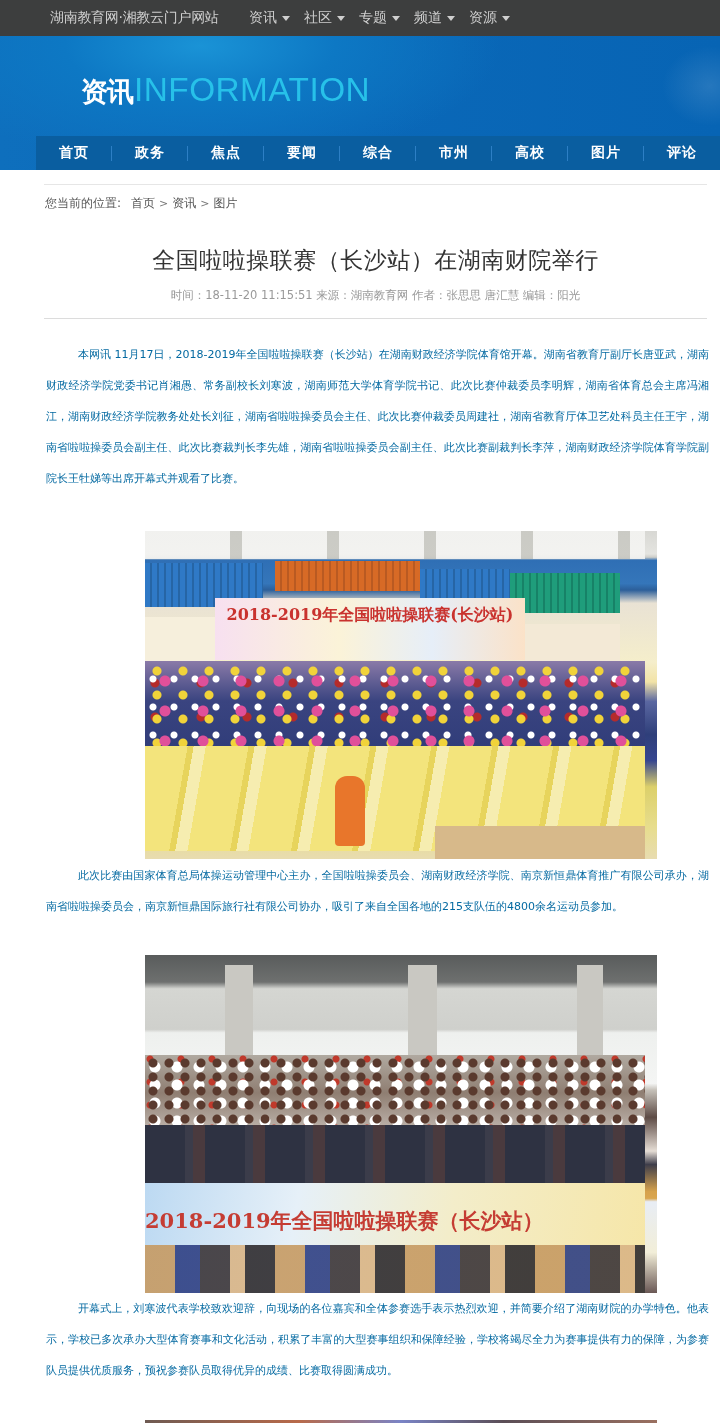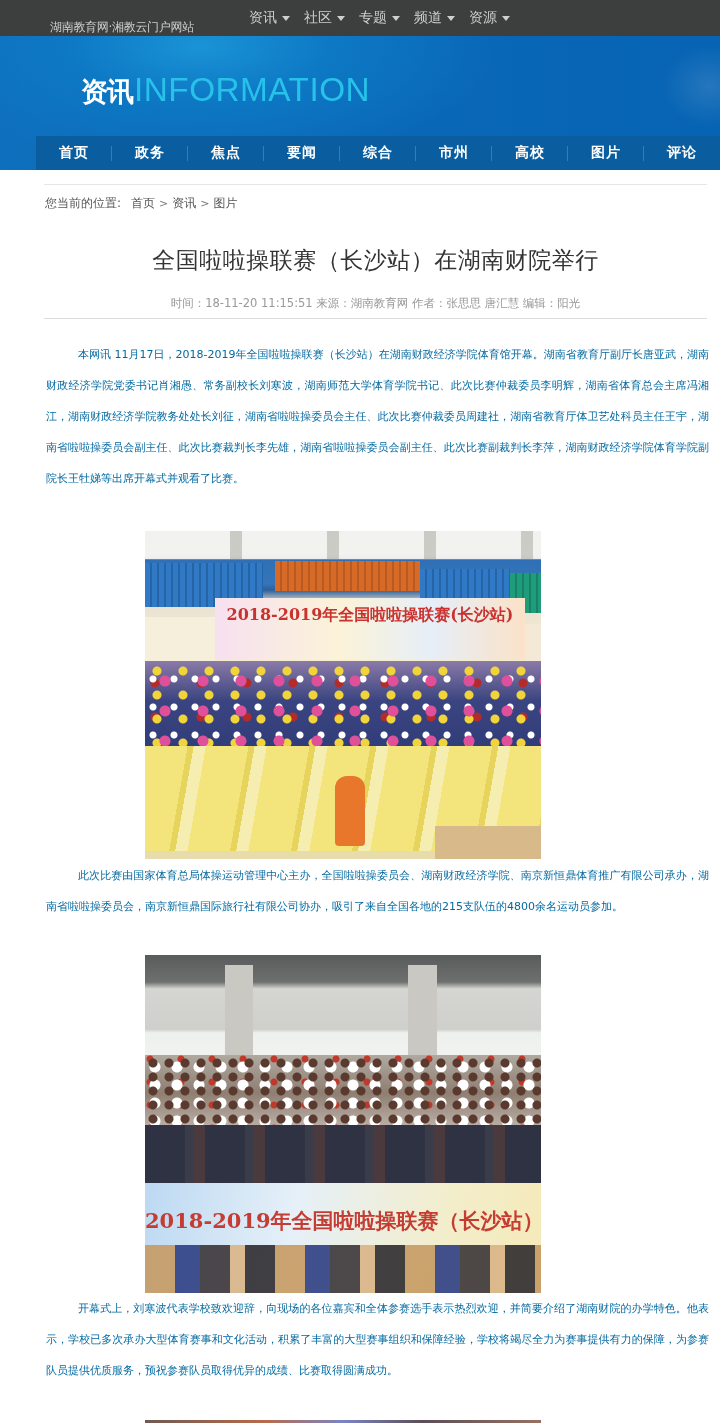--- a/index.html
+++ b/index.html
@@ -1,21 +1,21 @@
 <!DOCTYPE html>
 <html><head>
 <meta charset="utf-8">
 <style>
   * { box-sizing: border-box; margin: 0; padding: 0; }
   html, body { width: 720px; height: 1423px; overflow: hidden; background: #ffffff; }
   body { font-family: "DejaVu Sans", "Liberation Sans", sans-serif; color: #333; position: relative; }
 
   
   .topbar { position: absolute; left: 0; top: 0; width: 720px; height: 36px; background: #3d3e3e; }
-  .topbar .site { position: absolute; left: 50px; top: 19px; font-size: 12px; color: #cfcfcf; white-space: nowrap; letter-spacing: -0.3px; }
+  .topbar .site { position: absolute; left: 50px; top: 9px; font-size: 14px; color: #cfcfcf; white-space: nowrap; letter-spacing: -0.3px; }
   .topbar .menu { position: absolute; left: 249px; top: 9px; display: flex; gap: 0; }
   .topbar .menu-item { font-size: 14px; color: #cfcfcf; margin-right: 14px; white-space: nowrap; display: flex; align-items: center; cursor: pointer; }
   .topbar .caret { display: inline-block; width: 0; height: 0; border-left: 4px solid transparent; border-right: 4px solid transparent; border-top: 5px solid #cfcfcf; margin-left: 5px; margin-top: 1px; }
 
   
   .banner { position: absolute; left: 0; top: 36px; width: 720px; height: 134px;
     background: radial-gradient(ellipse 300px 120px at 200px 10px, #1a93d6 0%, #0d78c4 45%, transparent 100%),
                 linear-gradient(90deg, #0e6fbd 0%, #0a68b8 50%, #0764b4 100%); }
   .banner .deco { position: absolute; right: 0; top: 0; width: 80px; height: 100px;
     background: radial-gradient(ellipse 60px 50px at 70px 50px, rgba(255,255,255,0.12), transparent 80%); }
@@ -28,26 +28,26 @@
   .nav-item { width: 77px; text-align: center; font-size: 14px; font-weight: bold; color: #ffffff; position: relative; cursor: pointer; letter-spacing: 1px; }
   .nav-item:not(:last-child)::after { content: ""; position: absolute; right: 0; top: 2px; width: 1px; height: 15px; background: #2d7fc5; }
   .topline { position: absolute; left: 44px; top: 184px; width: 663px; height: 1px; background: #e6e6e6; }
   .breadcrumb { position: absolute; left: 45px; top: 195px; font-size: 12px; color: #555; white-space: nowrap; display: flex; align-items: center; justify-content: space-between; }
   .breadcrumb .lbl { margin-right: 10px; color: #555; }
   .breadcrumb a { color: #555; text-decoration: none; cursor: pointer; }
   .breadcrumb .sep { margin: 0 4px; color: #777; font-size: 11px; }
 
   .title { position: absolute; left: 44px; top: 232px; width: 663px; text-align: center; font-size: 23px; color: #333; font-weight: normal; letter-spacing: 0.5px; margin-top: 13px; }
 
-  .meta { position: absolute; left: 44px; top: 296px; width: 663px; text-align: center; font-size: 11.5px; color: #999; white-space: nowrap; }
+  .meta { position: absolute; left: 44px; top: 288px; width: 663px; text-align: center; font-size: 11.5px; color: #999; white-space: nowrap; }
   .meta-line { position: absolute; left: 44px; top: 318px; width: 663px; height: 1px; background: #dcdcdc; }
 
   .para { position: absolute; left: 46px; width: 663px; font-size: 11px; color: #0369a1; line-height: 31px; text-indent: 32px; text-align: justify; }
 
-  .photo { position: absolute; left: 145px; width: 396px; overflow: hidden; }
+  .photo { position: absolute; left: 145px; width: 512px; overflow: hidden; }
 
   
   .photo1 { top: 531px; height: 328px;
     background: linear-gradient(180deg, #d8d8d4 0%, #e4e4e0 7%, #cdcdc8 8%, #2f6fb5 9%, #3576ba 16%, #2c5f9a 18%, #e9e2d4 22%, #f5eecb 40%, #f2e3a7 46%, #5a67a1 52%, #2f3f7a 62%, #364690 70%, #dcd06a 78%, #e7dd8c 90%, #e8dcb0 100%); }
   .photo1 .seats-orange { position: absolute; left: 130px; top: 30px; width: 145px; height: 30px; background: repeating-linear-gradient(90deg,#d76a26 0 5px,#b95a22 5px 7px); }
   .photo1 .seats-green { position: absolute; left: 365px; top: 42px; width: 110px; height: 40px; background: repeating-linear-gradient(90deg,#1f9d7b 0 5px,#178267 5px 7px); }
   .photo1 .seats-blue-l { position: absolute; left: 0; top: 32px; width: 118px; height: 44px; background: repeating-linear-gradient(90deg,#2f79c6 0 5px,#2665a5 5px 7px); }
   .photo1 .seats-blue-r { position: absolute; left: 275px; top: 38px; width: 90px; height: 30px; background: repeating-linear-gradient(90deg,#2f79c6 0 5px,#2665a5 5px 7px); }
   .photo1 .windows { position: absolute; left: 0; top: 0; width: 500px; height: 28px; background: repeating-linear-gradient(90deg,#f4f4f2 0 85px,#c9c9c3 85px 97px); opacity: 0.9; }
   .photo1 .banner-board { position: absolute; left: 70px; top: 67px; width: 310px; height: 62px; background: linear-gradient(90deg,#f7e0f0,#fbf3d8 40%,#e6eef8 70%,#fbe2c8); }

